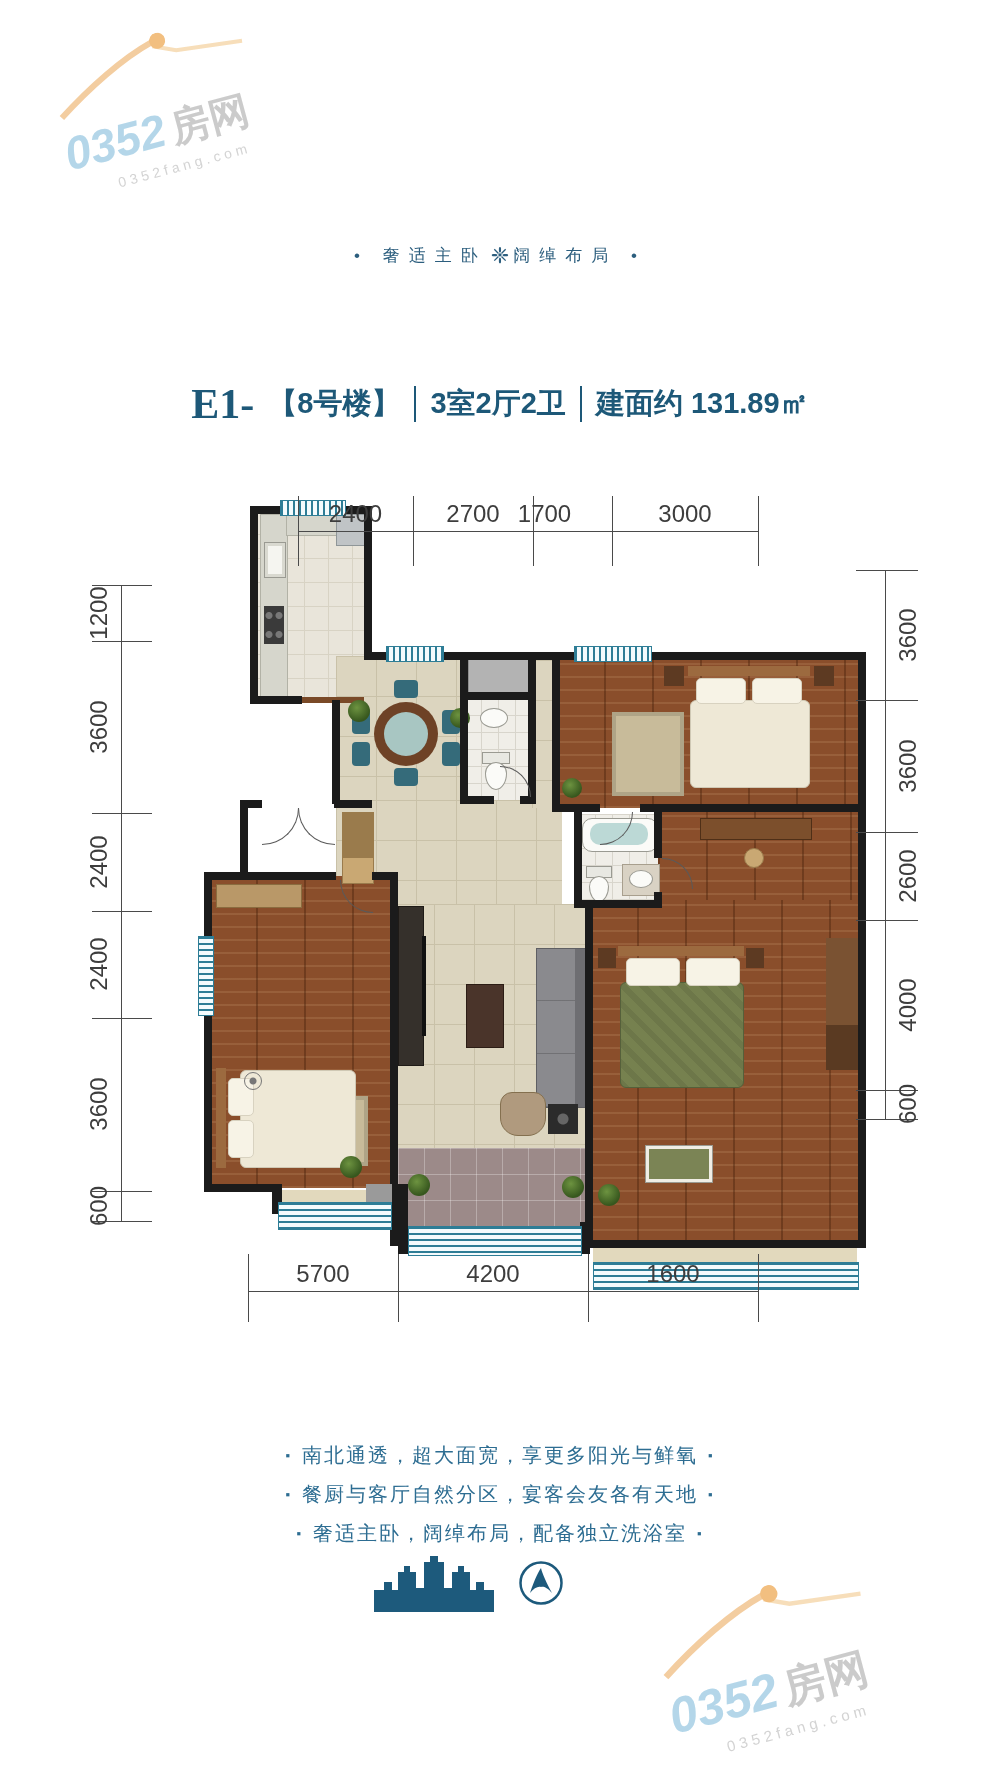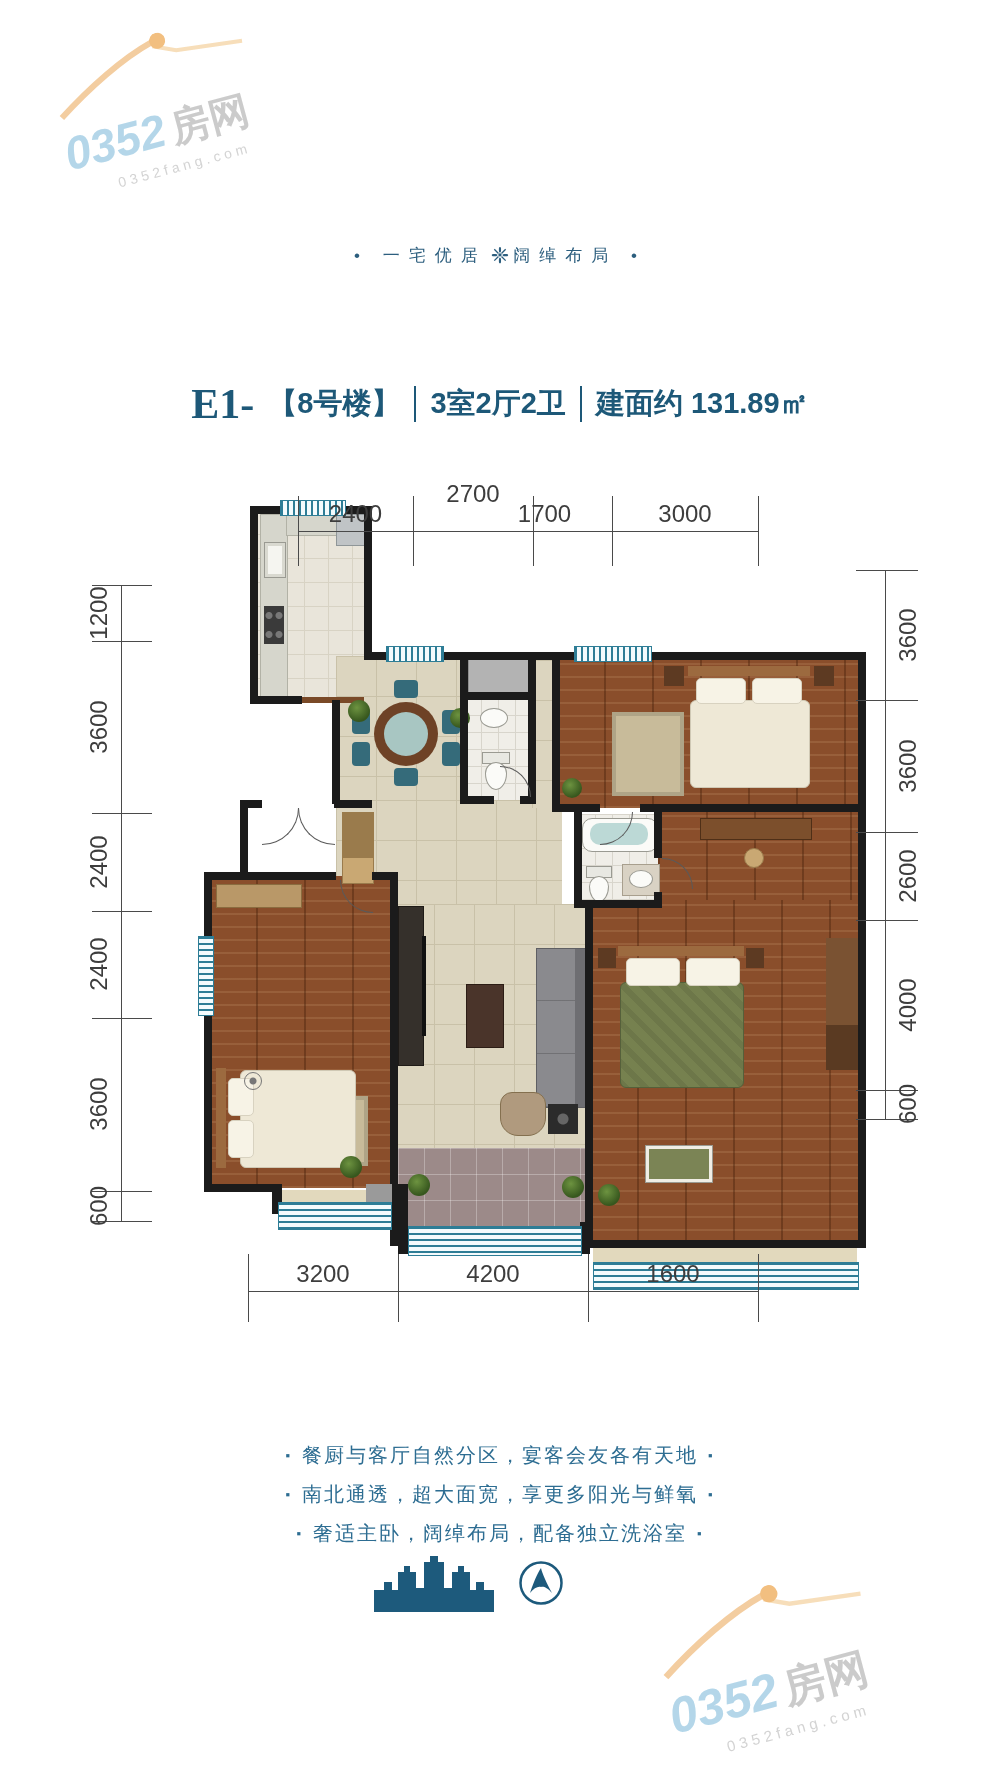--- a/index.html
+++ b/index.html
@@ -67,39 +67,39 @@
   <div class="wm" style="left:56px;top:34px">
     <svg width="210" height="64" viewBox="0 0 210 64">
       <path d="M6,58 C40,36 80,16 112,8" stroke="#f2c590" stroke-width="6" fill="none"></path>
       <path d="M112,12 L134,22 L200,30" stroke="#f6d9ae" stroke-width="4" fill="none"></path>
       <circle cx="118" cy="8" r="8" fill="#f0b46a"></circle>
     </svg>
     <div class="wm-text"><span class="wm-num">0352</span><span class="wm-cn">房网</span></div>
     <div class="wm-domain">0352fang.com</div>
   </div>
 
-  <div class="abs subtitle"><span>•</span> <span>一宅优居</span><span class="orn">❈</span><span>阔绰布局</span> <span>•</span></div>
+  <div class="abs subtitle"><span>•</span> <span>奢适主卧</span><span class="orn">❈</span><span>阔绰布局</span> <span>•</span></div>
 
   <div class="abs unitline">
     <span class="unit-code">E1-</span>
     <span class="unit-part">【8号楼】</span>
     <span class="vsep"></span>
     <span class="unit-part">3室2厅2卫</span>
     <span class="vsep"></span>
     <span class="unit-part">建面约 131.89㎡</span>
   </div>
 
   <i class="dline" style="left:298px;top:531px;width:460px;height:1px"></i>
   <i class="dtick" style="left:298px;top:496px;width:1px;height:70px"></i>
   <i class="dtick" style="left:413px;top:496px;width:1px;height:70px"></i>
   <i class="dtick" style="left:533px;top:496px;width:1px;height:70px"></i>
   <i class="dtick" style="left:612px;top:496px;width:1px;height:70px"></i>
   <i class="dtick" style="left:758px;top:496px;width:1px;height:70px"></i>
   <div class="dlab" style="left:298px;top:500px;width:115px">2400</div>
-  <div class="dlab" style="left:413px;top:480px;width:120px">2700</div>
+  <div class="dlab" style="left:413px;top:500px;width:120px">2700</div>
   <div class="dlab" style="left:505px;top:500px;width:79px">1700</div>
   <div class="dlab" style="left:612px;top:500px;width:146px">3000</div>
 
   <i class="dline" style="left:121px;top:585px;width:1px;height:636px"></i>
   <i class="dtick" style="left:92px;top:585px;width:60px;height:1px"></i>
   <i class="dtick" style="left:92px;top:641px;width:60px;height:1px"></i>
   <i class="dtick" style="left:92px;top:813px;width:60px;height:1px"></i>
   <i class="dtick" style="left:92px;top:911px;width:60px;height:1px"></i>
   <i class="dtick" style="left:92px;top:1018px;width:60px;height:1px"></i>
   <i class="dtick" style="left:92px;top:1191px;width:60px;height:1px"></i>
@@ -122,21 +122,21 @@
   <div class="vlab" style="left:864px;top:754px">3600</div>
   <div class="vlab" style="left:864px;top:864px">2600</div>
   <div class="vlab" style="left:864px;top:993px">4000</div>
   <div class="vlab" style="left:864px;top:1092px">600</div>
 
   <i class="dline" style="left:248px;top:1291px;width:510px;height:1px"></i>
   <i class="dtick" style="left:248px;top:1254px;width:1px;height:68px"></i>
   <i class="dtick" style="left:398px;top:1254px;width:1px;height:68px"></i>
   <i class="dtick" style="left:588px;top:1254px;width:1px;height:68px"></i>
   <i class="dtick" style="left:758px;top:1254px;width:1px;height:68px"></i>
-  <div class="dlab" style="left:248px;top:1260px;width:150px">3200</div>
+  <div class="dlab" style="left:248px;top:1260px;width:150px">5700</div>
   <div class="dlab" style="left:398px;top:1260px;width:190px">4200</div>
   <div class="dlab" style="left:588px;top:1260px;width:170px">1600</div>
 
   <i class="fl ktile" style="left:256px;top:510px;width:112px;height:190px"></i>
   <i class="fl tile" style="left:336px;top:656px;width:140px;height:150px"></i>
   <i class="fl tile" style="left:336px;top:800px;width:226px;height:112px"></i>
   <i class="fl tile" style="left:394px;top:904px;width:196px;height:248px"></i>
   <i class="fl tile" style="left:532px;top:660px;width:24px;height:148px"></i>
   <i class="fl btile" style="left:464px;top:698px;width:70px;height:102px"></i>
   <i class="fl btile" style="left:578px;top:814px;width:82px;height:90px"></i>
@@ -265,22 +265,22 @@
   <i class="win" style="left:593px;top:1262px;width:264px;height:26px"></i>
 
   <i class="arc" style="left:262px;top:808px;width:36px;height:36px;border-top:none;border-left:none;border-bottom-right-radius:100%"></i>
   <i class="arc" style="left:298px;top:808px;width:36px;height:36px;border-top:none;border-right:none;border-bottom-left-radius:100%"></i>
   <i class="arc" style="left:340px;top:880px;width:32px;height:32px;border-top:none;border-right:none;border-bottom-left-radius:100%"></i>
   <i class="arc" style="left:600px;top:812px;width:32px;height:32px;border-top:none;border-left:none;border-bottom-right-radius:100%"></i>
   <i class="arc" style="left:662px;top:858px;width:30px;height:30px;border-bottom:none;border-left:none;border-top-right-radius:100%"></i>
   <i class="arc" style="left:500px;top:766px;width:30px;height:30px;border-bottom:none;border-left:none;border-top-right-radius:100%"></i>
 
   <div class="abs bullets">
+    <div class="line"><span class="mk">▪</span><span>南北通透，超大面宽，享更多阳光与鲜氧</span><span class="mk">▪</span></div>
     <div class="line"><span class="mk">▪</span><span>餐厨与客厅自然分区，宴客会友各有天地</span><span class="mk">▪</span></div>
-    <div class="line"><span class="mk">▪</span><span>南北通透，超大面宽，享更多阳光与鲜氧</span><span class="mk">▪</span></div>
     <div class="line"><span class="mk">▪</span><span>奢适主卧，阔绰布局，配备独立洗浴室</span><span class="mk">▪</span></div>
   </div>
 
   <svg class="abs" style="left:372px;top:1554px" width="124" height="60" viewBox="0 0 124 60">
     <path d="M2,58 L2,36 L12,36 L12,28 L20,28 L20,36 L26,36 L26,18 L32,18 L32,12 L38,12 L38,18 L44,18 L44,34 L52,34 L52,8 L58,8 L58,2 L66,2 L66,8 L72,8 L72,34 L80,34 L80,18 L86,18 L86,12 L92,12 L92,18 L98,18 L98,36 L104,36 L104,28 L112,28 L112,36 L122,36 L122,58 Z" fill="#1d5a7c"></path>
   </svg>
   <svg class="abs" style="left:518px;top:1560px" width="46" height="46" viewBox="0 0 46 46">
     <circle cx="23" cy="23" r="20.5" stroke="#1d5a7c" stroke-width="2.5" fill="none"></circle>
     <path d="M12,33 C17,18 21,11 23,8 C24,13 29,24 34,33 C29,27 25,26 23,27 C20,26 16,28 12,33 Z" fill="#1d5a7c"></path>
   </svg>

